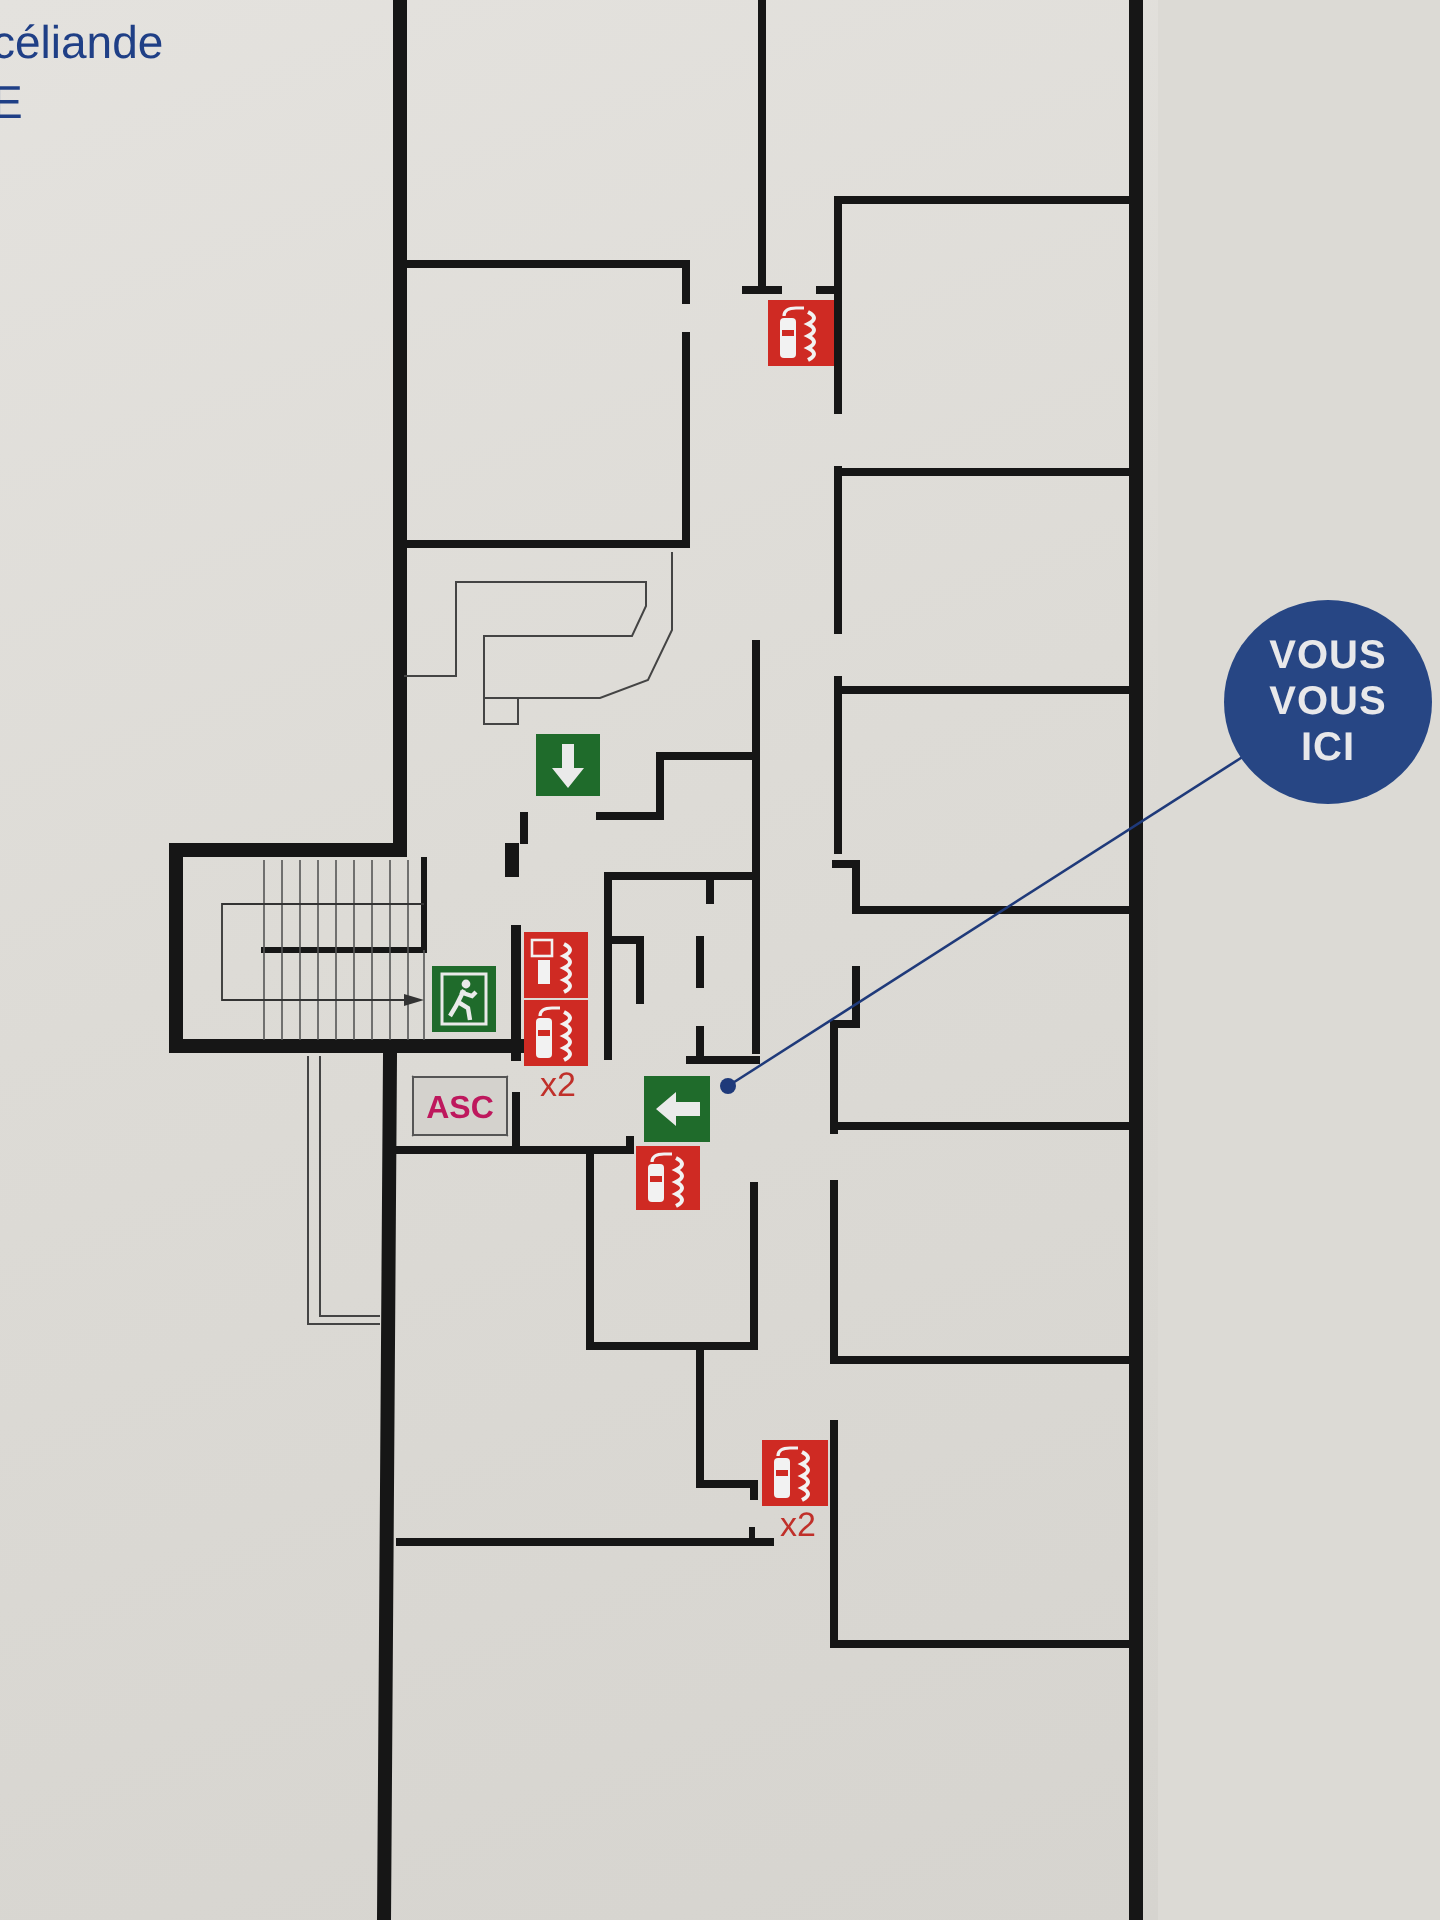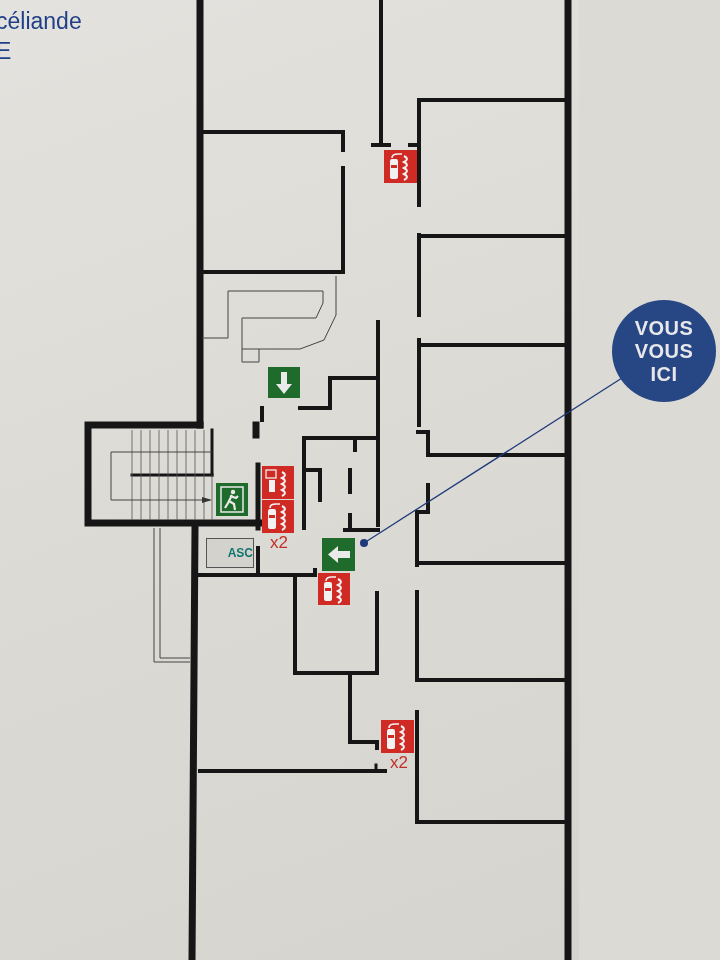--- a/index.html
+++ b/index.html
@@ -10,21 +10,21 @@
   .title .l2 { display:block; }
   svg.plan { position:absolute; left:0; top:0; }
   .sign { position:absolute; box-sizing:border-box; }
   .sign-green { background:#1f6b2b; }
   .sign-red { background:#cf2a23; }
   .x2 { position:absolute; color:#c0302a; font-size:17px; }
   .you-are-here { position:absolute; left:612px; top:300px; width:104px; height:102px; border-radius:50%;
     background:#274684; color:#e8e8ea; font-weight:bold; font-size:20px; line-height:23px; text-align:center;
     display:flex; flex-direction:column; justify-content:center; letter-spacing:0.5px; }
   .asc { position:absolute; left:206px; top:538px; width:48px; height:30px; box-sizing:border-box; border:1.5px solid #555; background:#d4d2cd; }
-  .asc span { position:absolute; left:0; right:0; top:7px; text-align:right; font-size:12px; font-weight:bold; color:#0f766e; }
+  .asc span { position:absolute; left:0; right:0; top:7px; text-align:center; font-size:16px; font-weight:bold; color:#be185d; }
 </style>
 </head>
 <body>
 
 <div class="board">
 
   <div class="title">
     <span class="l2">céliande</span>
     <span class="l2">E</span>
   </div>

